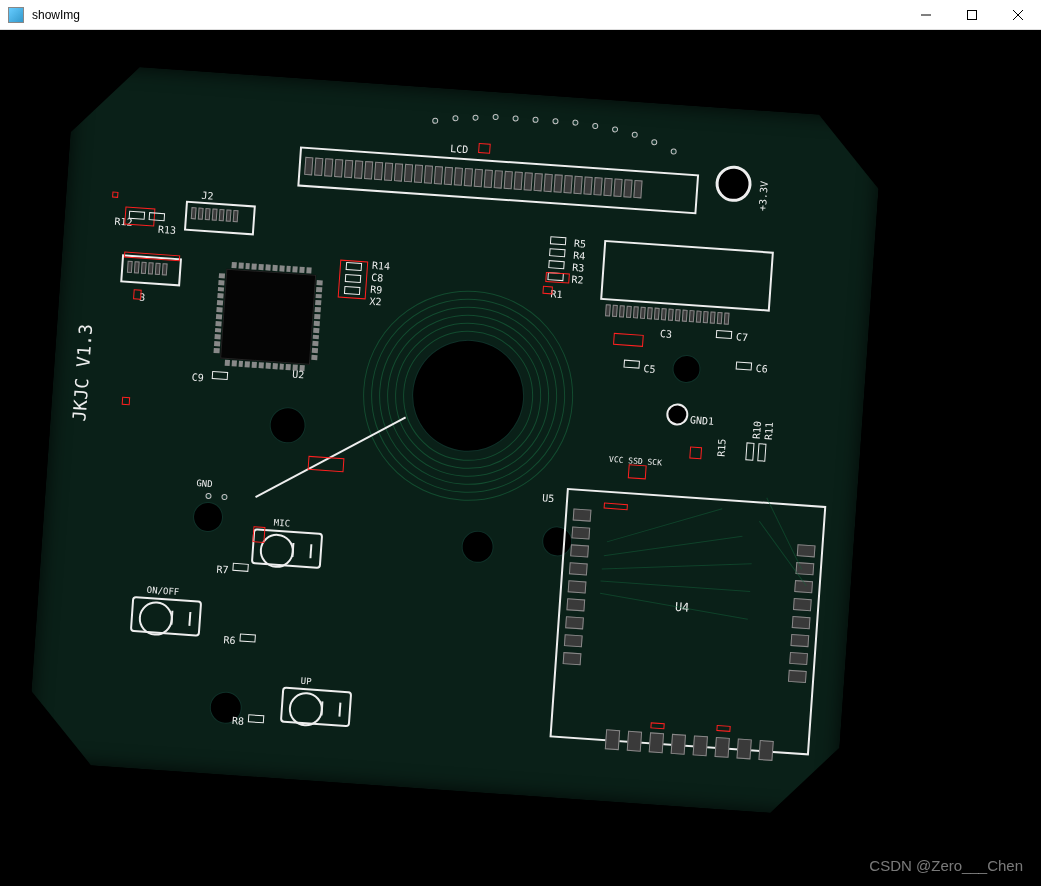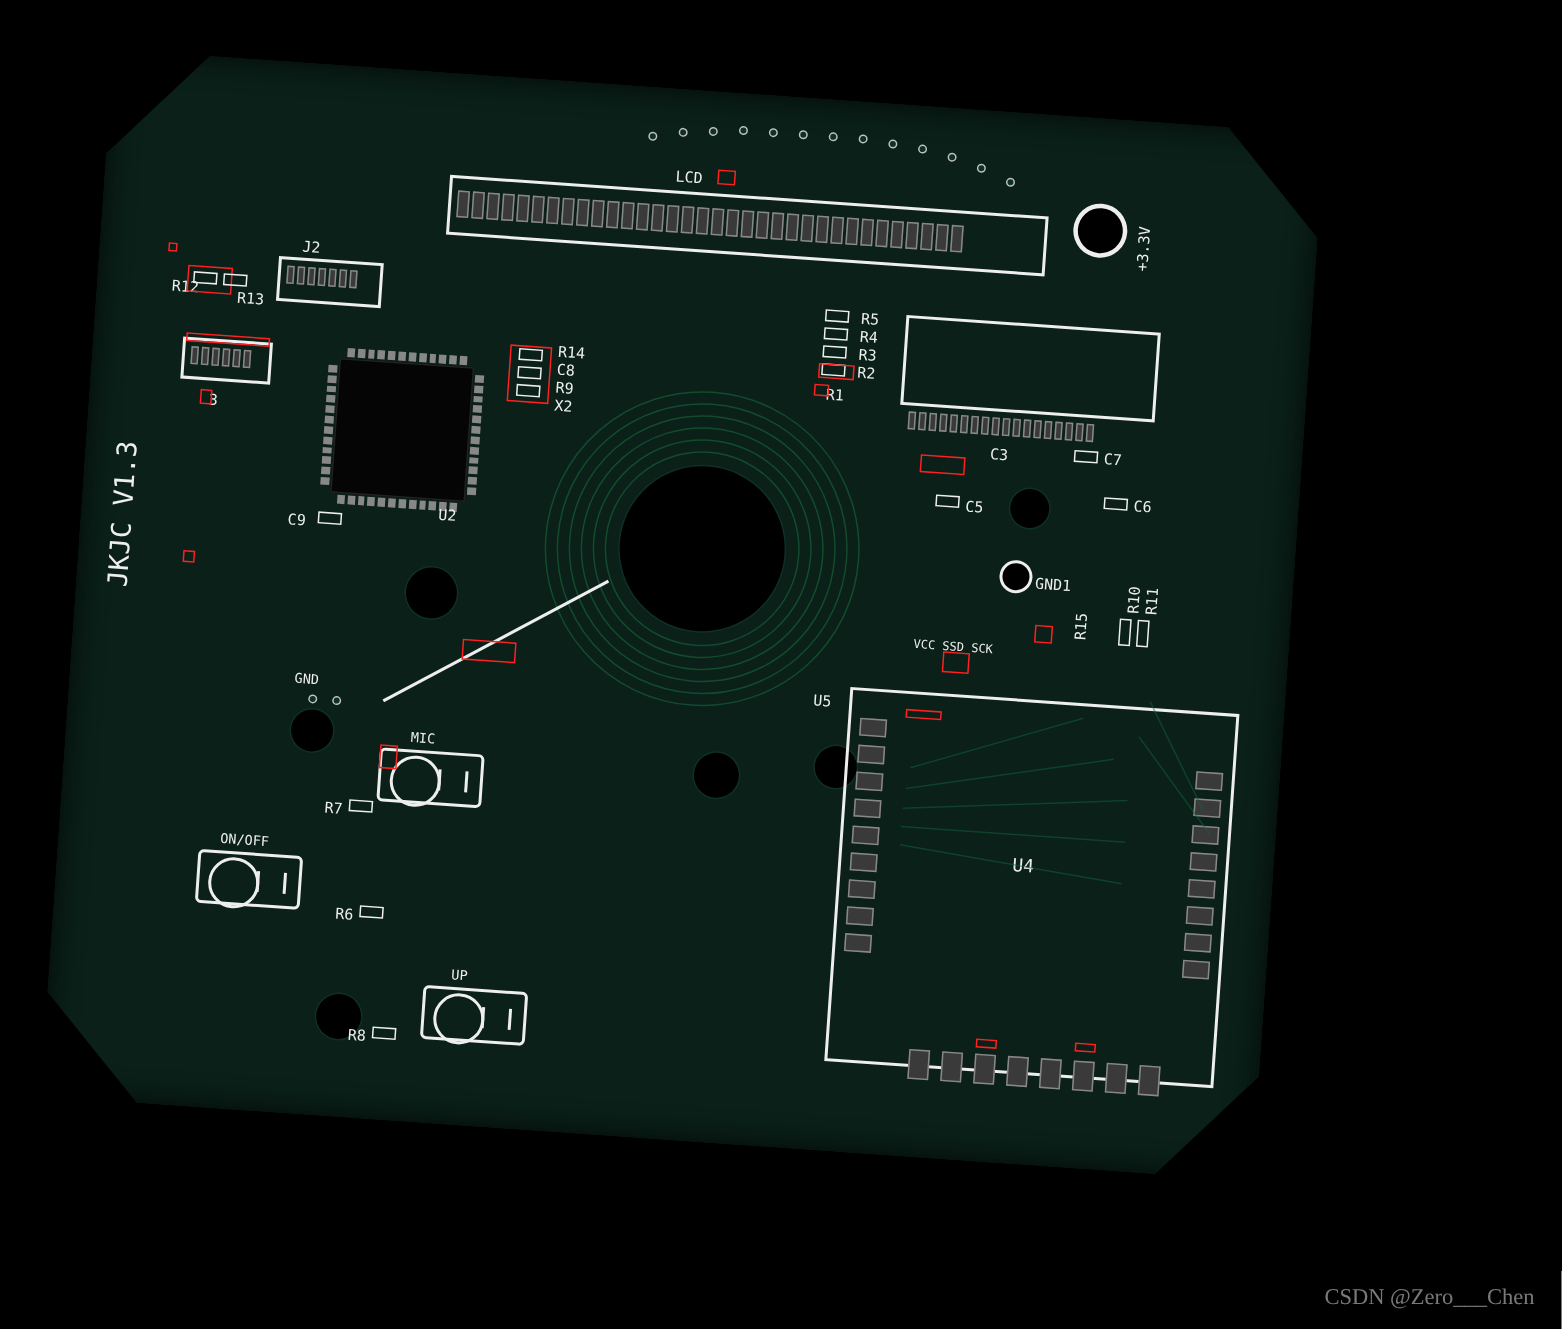--- a/index.html
+++ b/index.html
@@ -169,27 +169,50 @@
   position: absolute;
   background: rgba(20,100,60,.5);
   height: 1px;
 }
 .watermark {
   position: absolute;
   right: 18px;
   bottom: 12px;
   color: rgba(220,220,220,.55);
   font-size: 15px;
-  font-family: Liberation Serif, serif;
+  font-family: Liberation Sans, sans-serif;
 }
 </style>
 </head>
 <body>
 
 <div class="window">
+  <div class="titlebar">
+    <div class="app-icon"></div>
+    <div class="title-text">showImg</div>
+    <div class="spacer"></div>
+    <div class="win-btns">
+      <div class="win-btn">
+        <svg viewBox="0 0 10 10">
+            <line x1="0" y1="5" x2="10" y2="5"></line>
+          </svg>
+      </div>
+      <div class="win-btn">
+        <svg viewBox="0 0 10 10">
+            <rect x="0.5" y="0.5" width="9" height="9"></rect>
+          </svg>
+      </div>
+      <div class="win-btn close">
+        <svg viewBox="0 0 10 10">
+            <line x1="0" y1="0" x2="10" y2="10"></line>
+            <line x1="10" y1="0" x2="0" y2="10"></line>
+          </svg>
+      </div>
+    </div>
+  </div>
 
   <div class="content">
     <div class="pcb-stage">
       <div class="pcb">
 
         <div class="silk v" style="left:18px; top:260px; font-size:18px;">JKJC  V1.3</div>
 
         <div class="silk" style="left:380px; top:54px;">LCD</div>
         <div class="red-box" style="left:408px; top:52px; width:12px; height:10px;"></div>
         <div class="outline-box" style="left:230px; top:68px; width:400px; height:40px;"></div>

